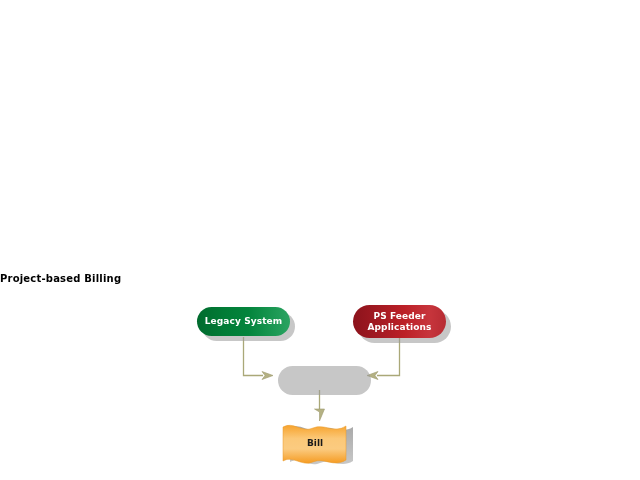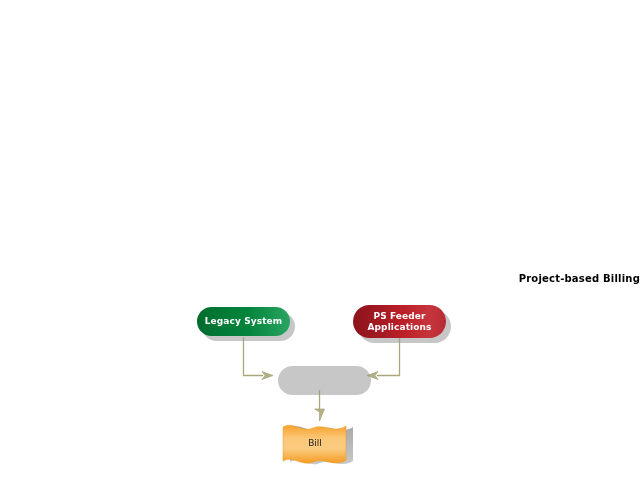--- a/index.html
+++ b/index.html
@@ -15,21 +15,21 @@
     overflow: hidden;
     font-family: "DejaVu Sans", "Liberation Sans", sans-serif;
   }
 
   
   #diagram-title {
     position: absolute;
     left: 0;
     top: 273px;
     width: 640px;
-    text-align: right;
+    text-align: left;
     font-size: 10px;
     font-weight: bold;
     color: #000000;
     letter-spacing: 0.2px;
     white-space: nowrap;
   }
 
   
   #connector-layer {
     position: absolute;
@@ -133,21 +133,21 @@
   #node-bill-label {
     position: absolute;
     left: 0;
     top: 0;
     width: 68px;
     height: 44px;
     display: flex;
     align-items: center;
     justify-content: center;
     font-size: 9px;
-    font-weight: normal;
+    font-weight: bold;
     color: #1a1a1a;
     pointer-events: none;
   }
 </style>
 </head>
 <body>
 
 <div id="canvas">
 
   <div id="diagram-title">Project-based Billing</div>

